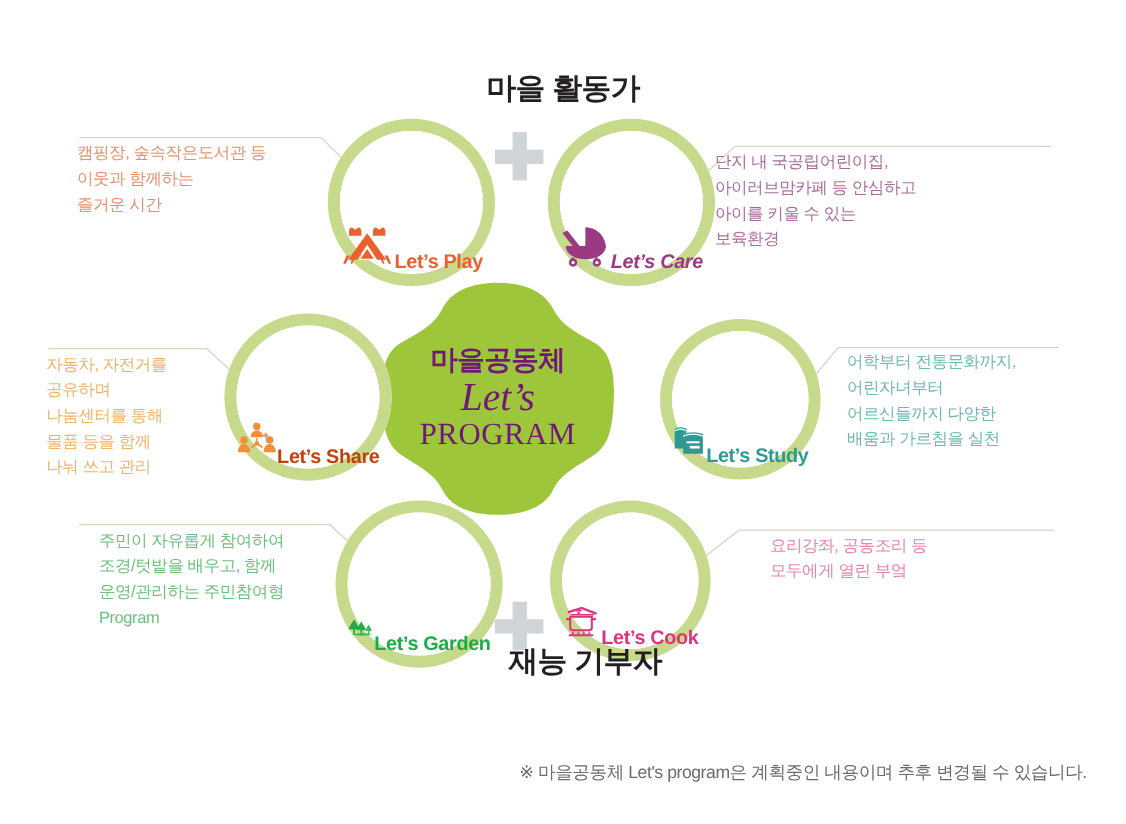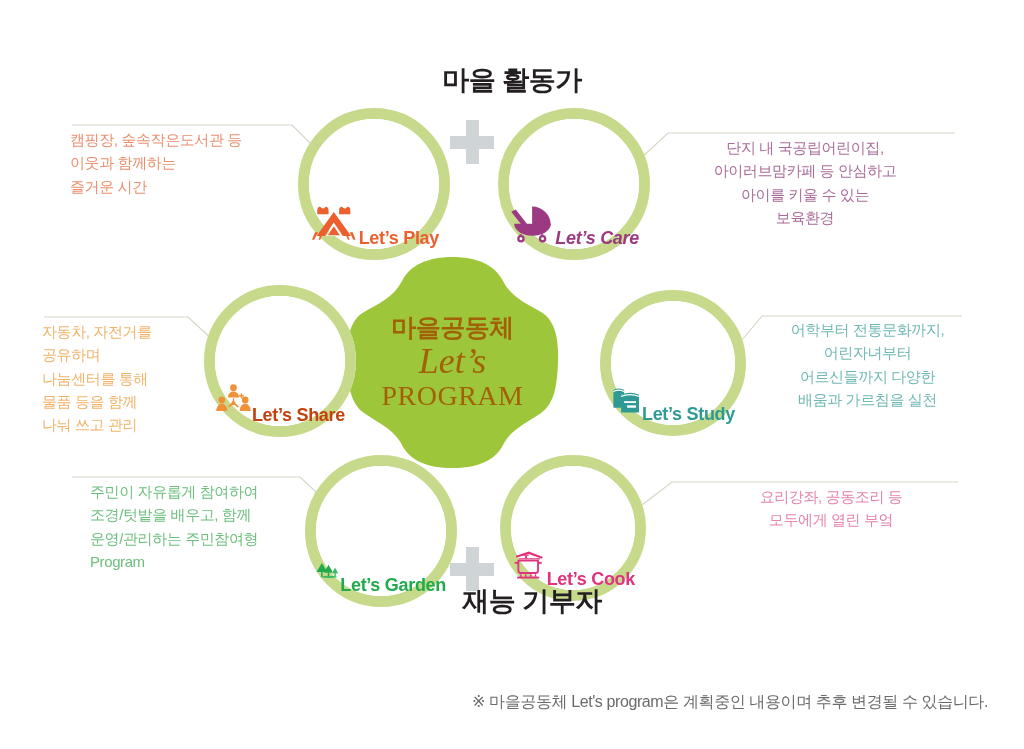--- a/index.html
+++ b/index.html
@@ -43,21 +43,21 @@
     left:345px;top:255px;
     width:215px;height:215px;
   }
   #center-blob svg{display:block;}
   #center-text{
     position:absolute;
     left:345px;top:255px;
     width:215px;height:215px;
     display:flex;flex-direction:column;
     align-items:center;justify-content:center;
-    color:#a16207;
+    color:#701a75;
     text-align:center;
     line-height:1.08;
     pointer-events:none;
   }
   #center-text .l1{font-size:25px;font-weight:bold;letter-spacing:-0.5px;}
   #center-text .l2{font-family:"Liberation Serif","DejaVu Serif",serif;font-size:36px;margin-top:1px;font-style:italic;}
   #center-text .l3{font-family:"Liberation Serif","DejaVu Serif",serif;font-size:28px;letter-spacing:0.5px;}
 
   
   .bubble{
@@ -96,21 +96,21 @@
 
   
   .caption{
     position:absolute;
     font-size:15px;
     line-height:1.55;
     letter-spacing:-0.4px;
     white-space:pre-line;
   }
   .caption.left{text-align:left;}
-  .caption.right{text-align:center;}
+  .caption.right{text-align:left;}
 
   #cap-play   {left:70px;  top:128px; width:225px;}
   #cap-care   {left:650px; top:136px; width:310px;}
   #cap-share  {left:42px;  top:320px; width:160px;}
   #cap-study  {left:770px; top:318px; width:195px;}
   #cap-garden {left:70px;  top:480px; width:230px;margin-left:20px;}
   #cap-cook   {left:700px; top:485px; width:262px;}
 
   
   #connectors{position:absolute;inset:0;pointer-events:none;}

